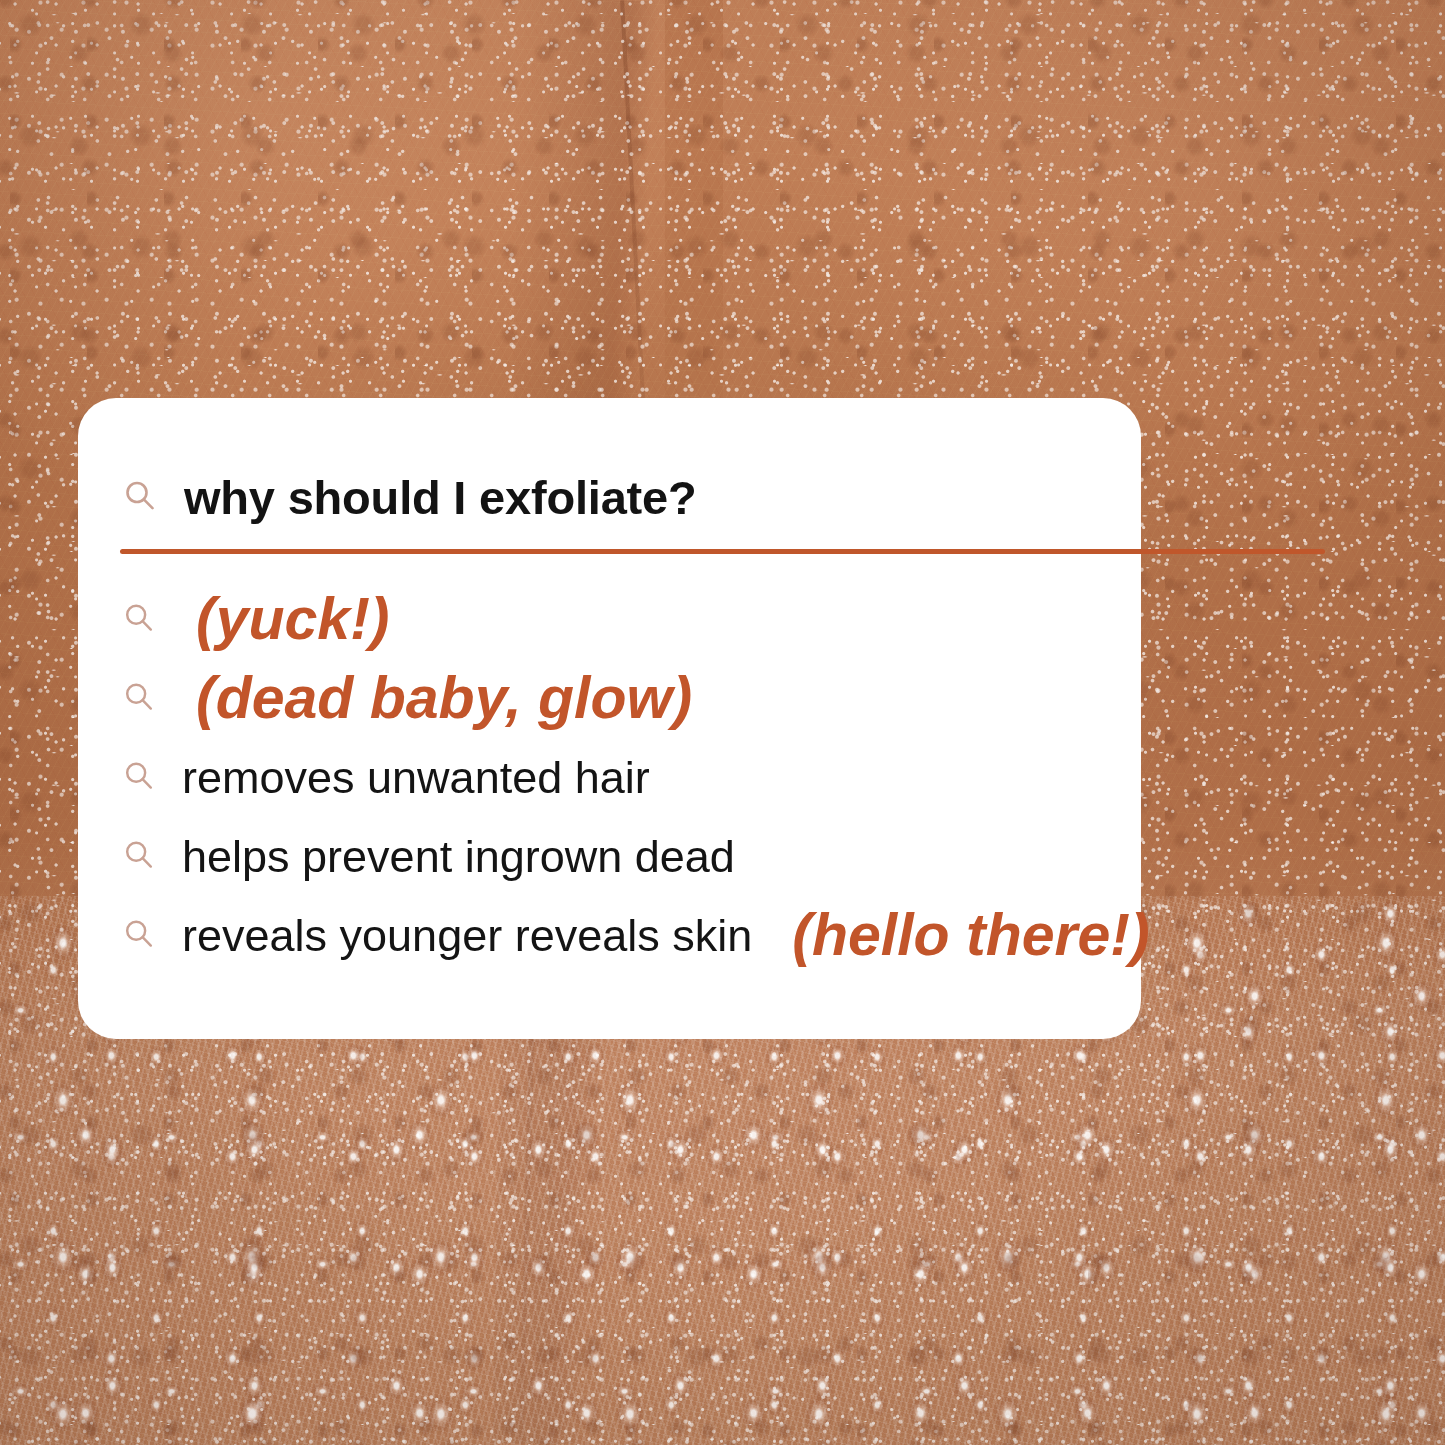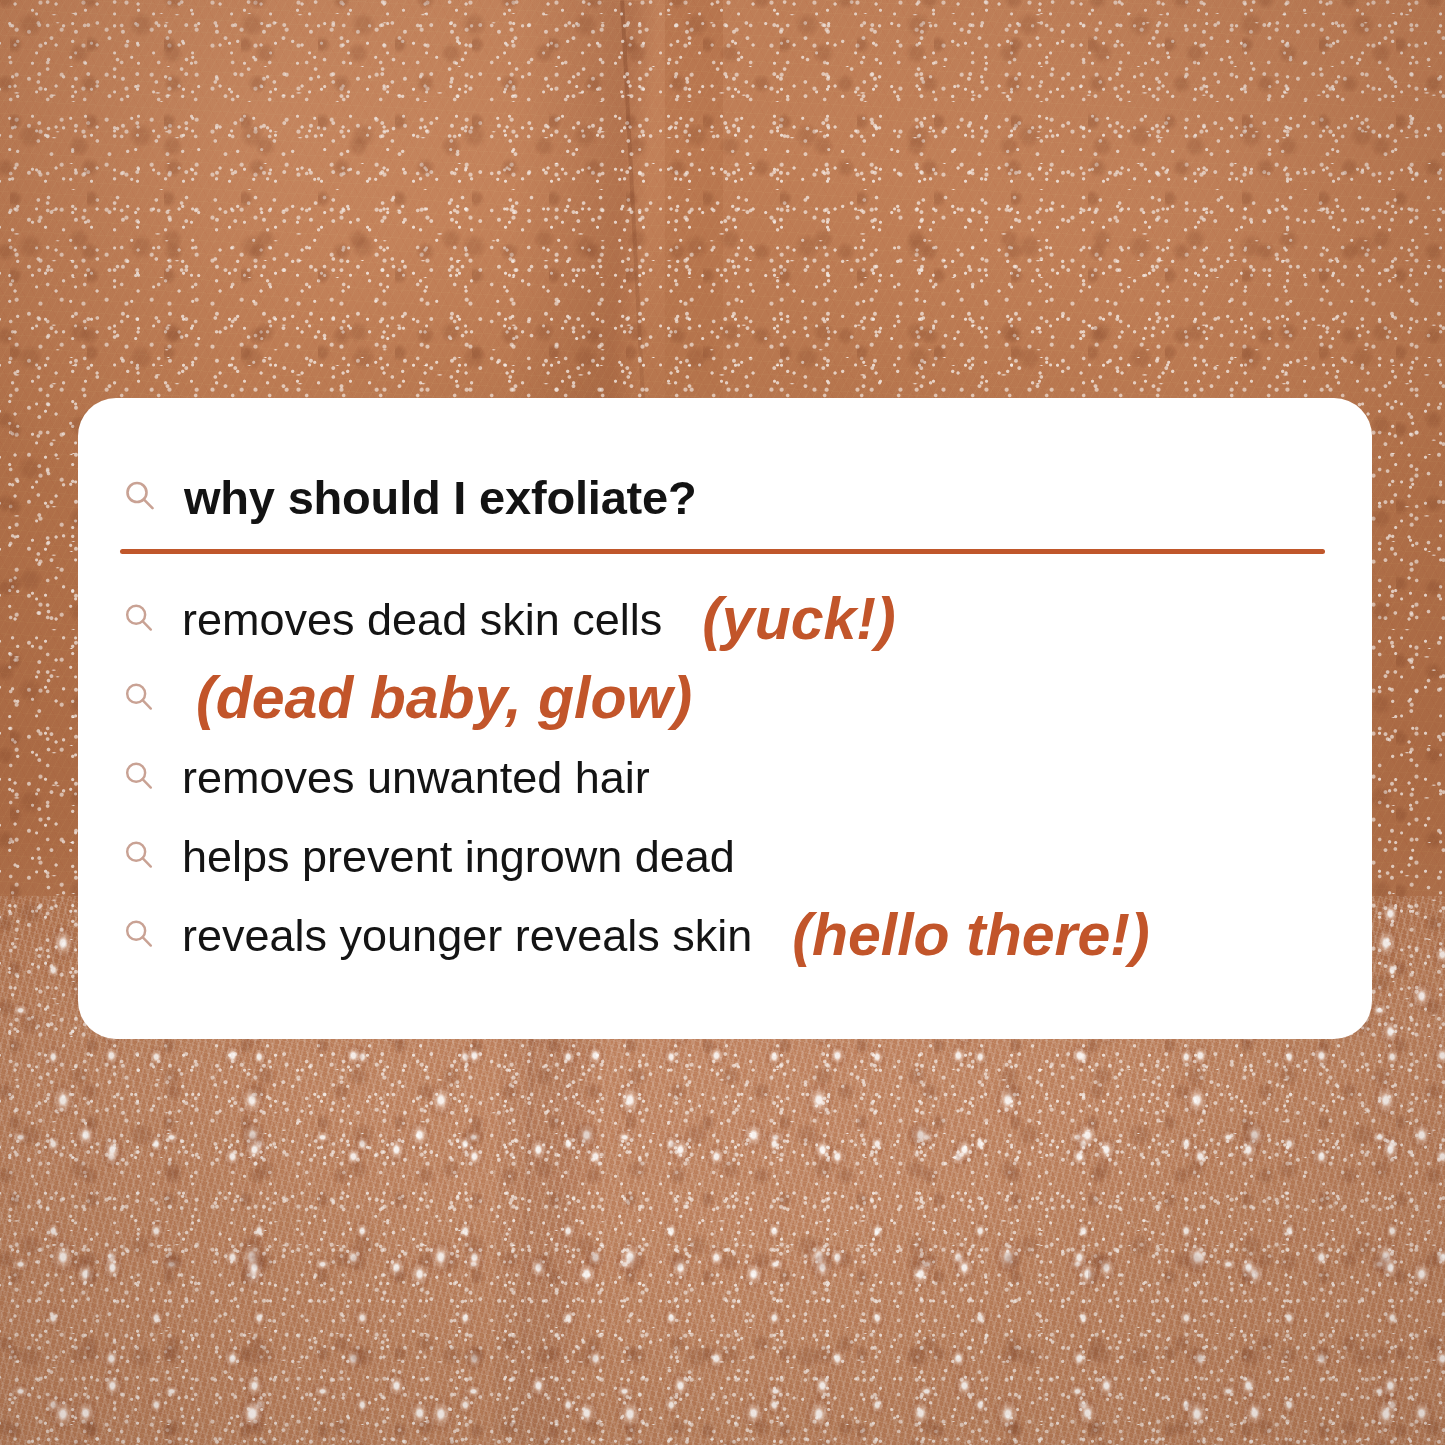--- a/index.html
+++ b/index.html
@@ -138,21 +138,21 @@
   }
   .vignette {
     position:absolute; inset:0;
     background:radial-gradient(ellipse 78% 72% at 50% 48%, rgba(0,0,0,0) 52%, rgba(70,32,14,.16) 100%);
   }
 
   
   .info-card {
     position:absolute;
     left:78px; top:398px;
-    width:1294px; height:641px;
+    width:1063px; height:641px;
     background:#ffffff;
     border-radius:38px;
     padding:76px 50px 0 40px;
   }
 
   .card-header {
     display:flex;
     align-items:center;
     gap:26px;
     padding-left:4px;
@@ -239,21 +239,20 @@
 
     <ul class="benefit-list">
 
       <li class="benefit-item">
         <span class="icon-search">
           <svg width="34" height="34" viewBox="0 0 36 36" aria-hidden="true">
             <circle cx="15" cy="14.5" r="9.5" fill="none" stroke="#c9a294" stroke-width="2.6"></circle>
             <line x1="21.8" y1="21.4" x2="30.5" y2="30.2" stroke="#c9a294" stroke-width="2.6" stroke-linecap="round"></line>
           </svg>
         </span>
-        <span class="benefit-text">removes dead skin cells</span>
         <span class="benefit-aside">(yuck!)</span>
       </li>
 
       <li class="benefit-item">
         <span class="icon-search">
           <svg width="34" height="34" viewBox="0 0 36 36" aria-hidden="true">
             <circle cx="15" cy="14.5" r="9.5" fill="none" stroke="#c9a294" stroke-width="2.6"></circle>
             <line x1="21.8" y1="21.4" x2="30.5" y2="30.2" stroke="#c9a294" stroke-width="2.6" stroke-linecap="round"></line>
           </svg>
         </span>

